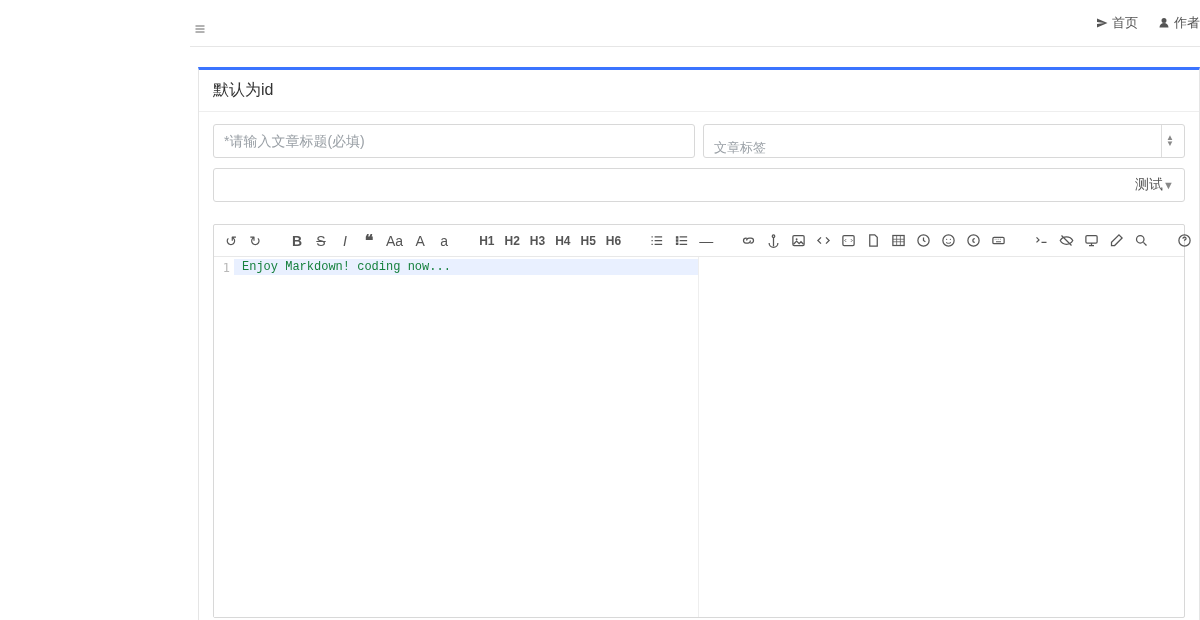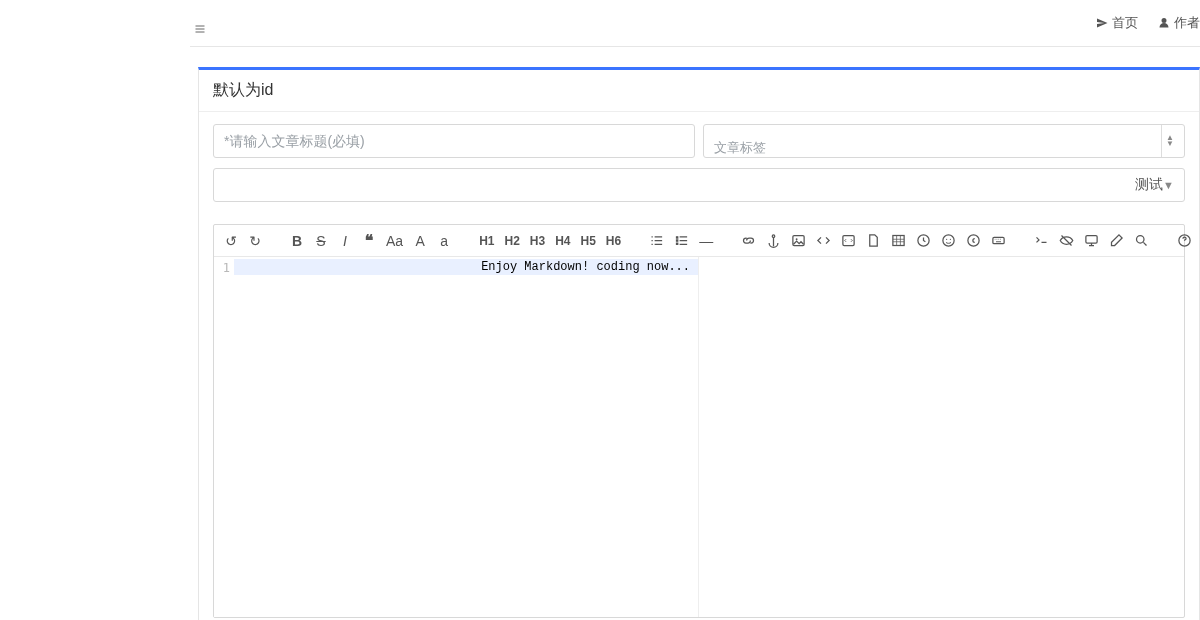--- a/index.html
+++ b/index.html
@@ -101,21 +101,21 @@
     .editor-body { display:flex; height:360px; }
     .gutter {
       width:20px; background:#fff; text-align:right; padding:4px 4px 0 0;
       font-family: Consolas, Menlo, monospace; font-size:12px; color:#b8b8b8;
     }
     .code-area {
       flex:0 0 calc(50% - 20px); border-right:1px solid #eee; position:relative;
       font-family: Consolas, Menlo, "Courier New", monospace; font-size:12px;
     }
     .linebg { position:absolute; left:0; right:0; top:2px; height:16px; background:#e9f0ff; }
-    .code-line { position:relative; padding:3px 8px; color:#000000;text-align:right; }
+    .code-line { position:relative; padding:3px 8px; color:#15803d; }
     .preview { flex:1; }
   </style>
 </head>
 <body>
 
 <div class="topbar">
   <span class="nav-item">
     <svg viewBox="0 0 24 24">
         <path d="M2 21l21-9L2 3v7l15 2-15 2z" fill="currentColor"></path>
       </svg>

